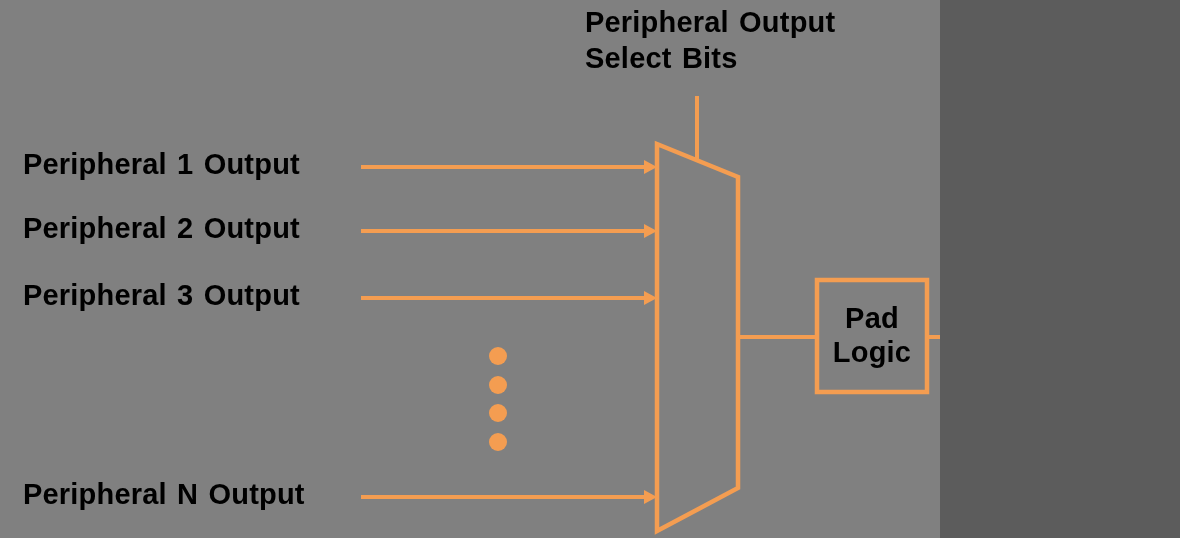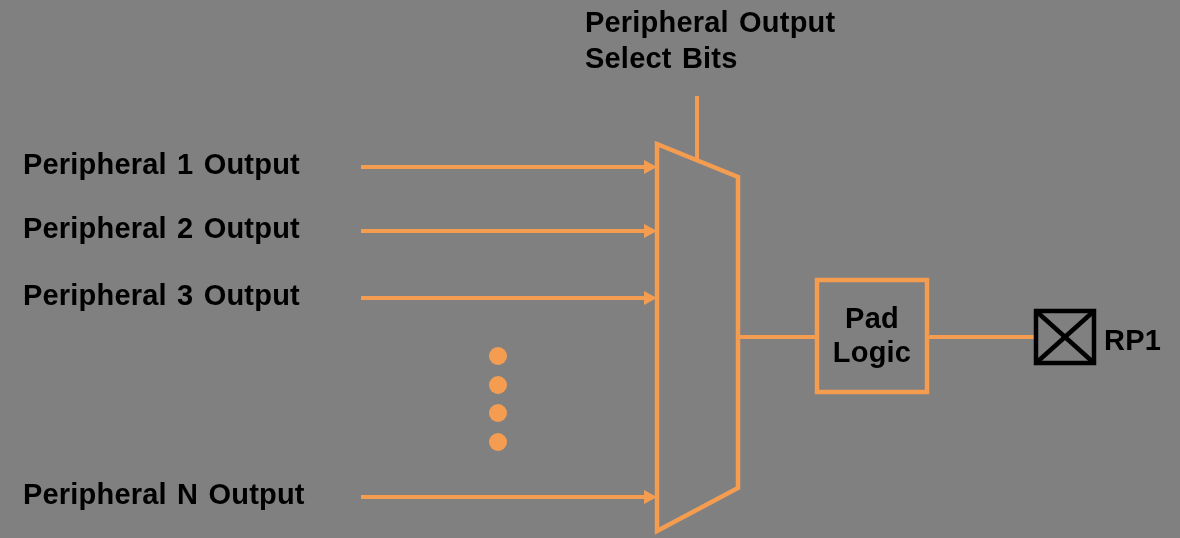--- a/index.html
+++ b/index.html
@@ -7,21 +7,21 @@
     --wire:#F49D51;
     --ink:#000000;
   }
   html,body{margin:0;padding:0;}
   body{
     background:#5c5c5c;
     font-family:"Liberation Sans","DejaVu Sans",sans-serif;
   }
   .stage{
     position:relative;
-    width:1180px;height:538px;
+    width:940px;height:538px;
     background:var(--background);
     overflow:hidden;
   }
   svg{display:block;}
   .wire{
     stroke:var(--wire);
     stroke-width:4;
     fill:none;
   }
   .wire-thick{

